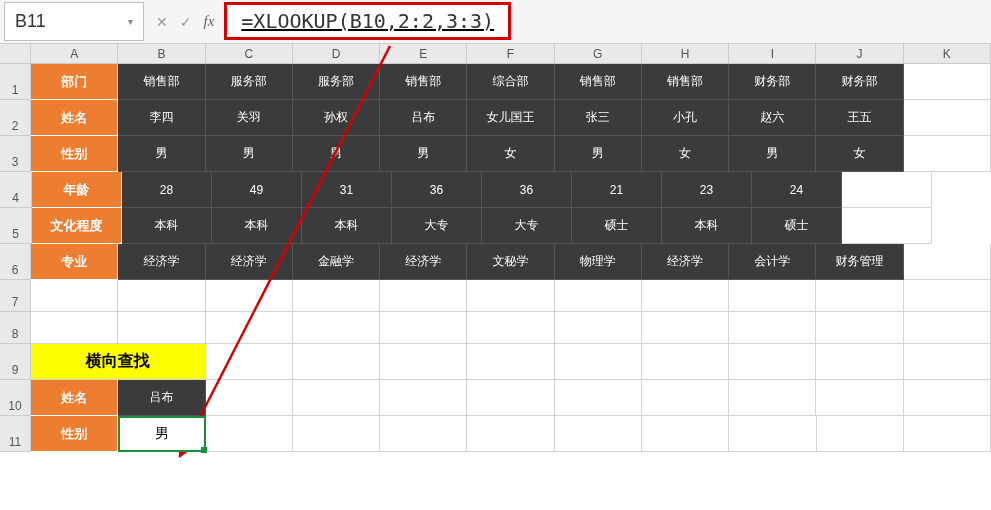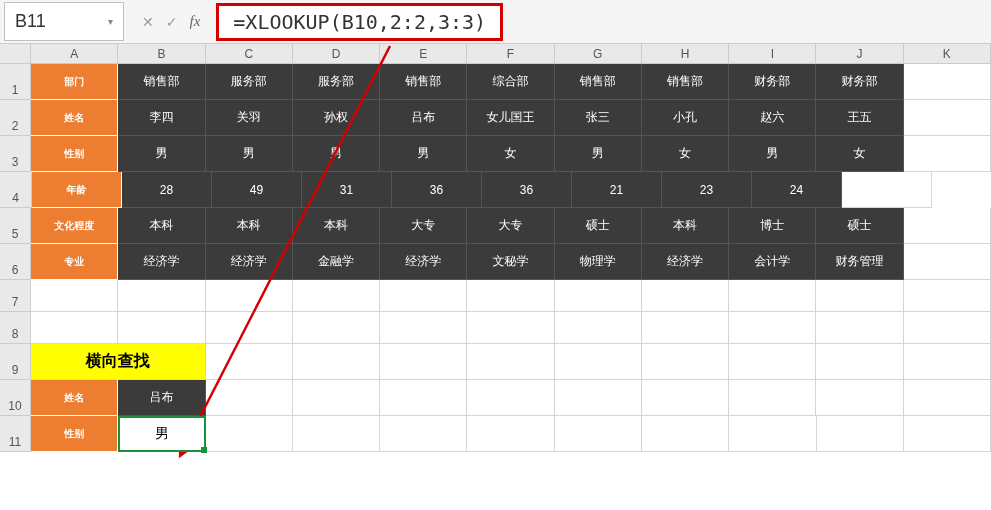--- a/index.html
+++ b/index.html
@@ -15,29 +15,29 @@
 
   
   .top-bar {
     display: flex;
     align-items: stretch;
     height: 44px;
     border-bottom: 1px solid #ccc;
     background: #f5f5f5;
   }
   .name-box {
-    width: 120px;
+    width: 140px;
     background: #fff;
     border: 1px solid #bfbfbf;
     display: flex;
     align-items: center;
     padding: 0 10px;
     font-size: 18px;
     color: #333;
-    margin: 2px 8px 2px 4px;
+    margin: 2px 2px 2px 4px;
   }
   .name-box .chev {
     margin-left: auto;
     color: #888;
     font-size: 10px;
   }
   .fbar-btns {
     display: flex;
     align-items: center;
     gap: 12px;
@@ -47,22 +47,23 @@
   }
   .fbar-btns .fx {
     font-style: italic;
     font-family: serif;
     font-size: 15px;
     color: #666;
   }
   .formula-wrap {
     flex: 1;
     display: flex;
-    align-items: flex-end;
-    margin: 2px 6px 2px 6px;
+    align-items: flex-start;
+    margin: 2px 6px 2px 0;
+    text-decoration: underline;
   }
   .formula-box {
     border: 3px solid #d40000;
     background: #fff;
     padding: 4px 14px;
     font-size: 20px;
     font-family: Consolas, monospace;
     color: #333;
   }
 
@@ -134,21 +135,21 @@
   
   .r1, .r2, .r3, .r4, .r5, .r6 { height: 36px; }
   .r7, .r8 { height: 32px; }
   .r9, .r10, .r11 { height: 36px; }
 
   
   .hdr-orange {
     background: #ed7d31 !important;
     color: #fff;
     font-weight: bold;
-    font-size: 10px;
+    font-size: 13px;
     border-right: 1px solid #fff;
     border-bottom: 1px solid #fff;
     text-align: right;
   }
   .cell-dark {
     background: #3b3b3b !important;
     color: #fff;
     font-size: 12px;
     border-right: 1px solid #555;
     border-bottom: 1px solid #555;
@@ -286,21 +287,20 @@
   <div class="row r5">
     <div class="row-header r5">5</div>
     <div class="cell cA r5 hdr-orange">文化程度</div>
     <div class="cell cB r5 cell-dark">本科</div>
     <div class="cell cC r5 cell-dark">本科</div>
     <div class="cell cD r5 cell-dark">本科</div>
     <div class="cell cE r5 cell-dark">大专</div>
     <div class="cell cF r5 cell-dark">大专</div>
     <div class="cell cG r5 cell-dark">硕士</div>
     <div class="cell cH r5 cell-dark">本科</div>
-    <div class="cell cI r5 cell-dark">博士</div>
     <div class="cell cJ r5 cell-dark">硕士</div>
     <div class="cell cK r5"></div>
   </div>
 
   <div class="row r6">
     <div class="row-header r6">6</div>
     <div class="cell cA r6 hdr-orange">专业</div>
     <div class="cell cB r6 cell-dark">经济学</div>
     <div class="cell cC r6 cell-dark">经济学</div>
     <div class="cell cD r6 cell-dark">金融学</div>

